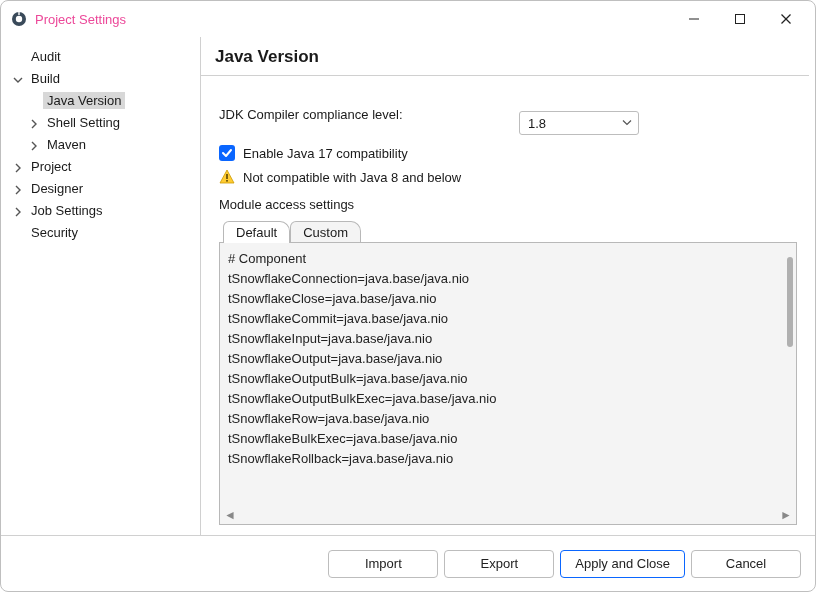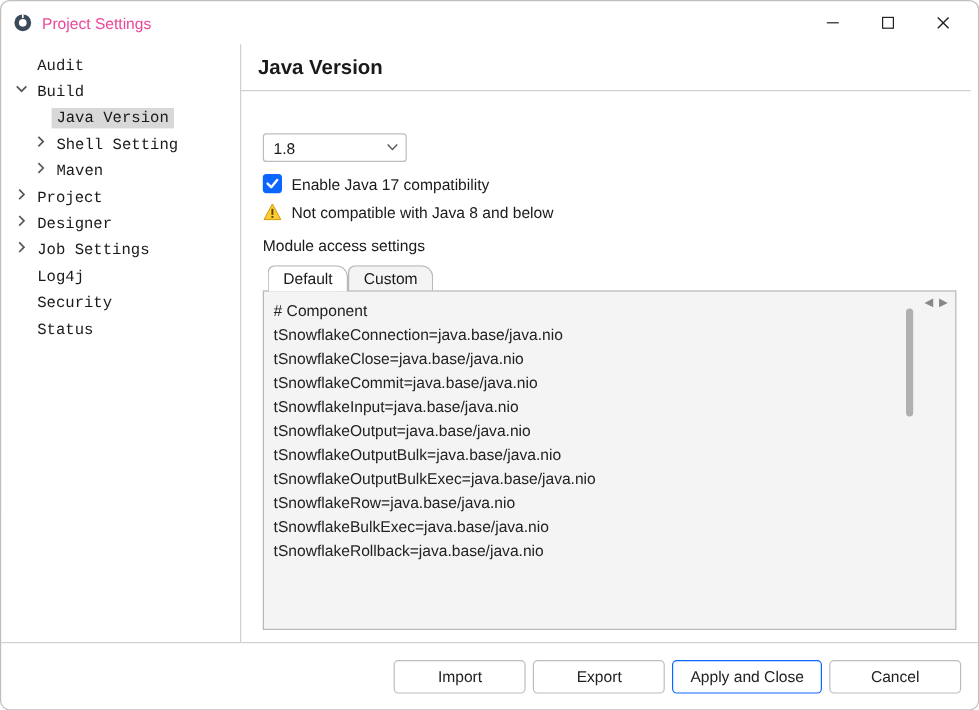--- a/index.html
+++ b/index.html
@@ -47,25 +47,24 @@
     min-height: 0;
   }
   .sidebar {
     width: 200px;
     border-right: 1px solid #d0d0d0;
     padding: 6px 4px;
     overflow: auto;
   }
   .tree-item {
     display: flex;
-    align-items: center;
+    align-items: flex-end;
     height: 22px;
     padding: 0 4px;
     white-space: nowrap;
-    font-family: Liberation Mono, monospace;
   }
   .tree-item .twisty {
     width: 14px; text-align: center; color: #555; font-size: 11px;
     margin-right: 2px;
     flex: 0 0 14px;
   }
   .tree-item .twisty.none { visibility: hidden; }
   .tree-item .lbl { padding: 1px 4px; border-radius: 0; }
   .tree-item.selected .lbl { background: #d8d8d8; }
   .depth1 { padding-left: 6px; }
@@ -139,21 +138,21 @@
   }
   .tab.inactive { background: #f4f4f4; }
   .tab.active { background: #fff; z-index: 2; }
 
   .textarea-wrap {
     flex: 1;
     border: 1px solid #b8b8b8;
     position: relative;
     min-height: 0;
     display: flex;
-    flex-direction: row;
+    flex-direction: column;
     background: #f4f4f4;
   }
   .textarea-inner {
     flex: 1;
     overflow: hidden;
     position: relative;
   }
   .textarea {
     position: absolute;
     top: 6px; left: 8px; right: 20px; bottom: 0;
@@ -279,37 +278,30 @@
           <span class="lbl">Designer</span>
         </div>
         <div class="tree-item depth1">
           <span class="twisty"><svg width="10" height="10" viewBox="0 0 10 10">
               <path d="M3 1 L7 5 L3 9" fill="none" stroke="#555" stroke-width="1.4"></path>
             </svg></span>
           <span class="lbl">Job Settings</span>
         </div>
         <div class="tree-item depth1">
           <span class="twisty none"></span>
-          <span class="lbl">Log4j</span>
-        </div>
-        <div class="tree-item depth1">
-          <span class="twisty none"></span>
           <span class="lbl">Security</span>
-        </div>
-        <div class="tree-item depth1">
-          <span class="twisty none"></span>
-          <span class="lbl">Status</span>
         </div>
       </div>
 
     <div class="main">
       <div class="page-title">Java Version</div>
 
       <div class="content">
         <div class="row">
+          <span class="label">JDK Compiler compliance level:</span>
           <div class="select">
             <span>1.8</span>
             <span class="caret">
               <svg width="10" height="10" viewBox="0 0 10 10">
                   <path d="M1 3 L5 7 L9 3" fill="none" stroke="#555" stroke-width="1.2"></path>
                 </svg>
             </span>
           </div>
         </div>
 

